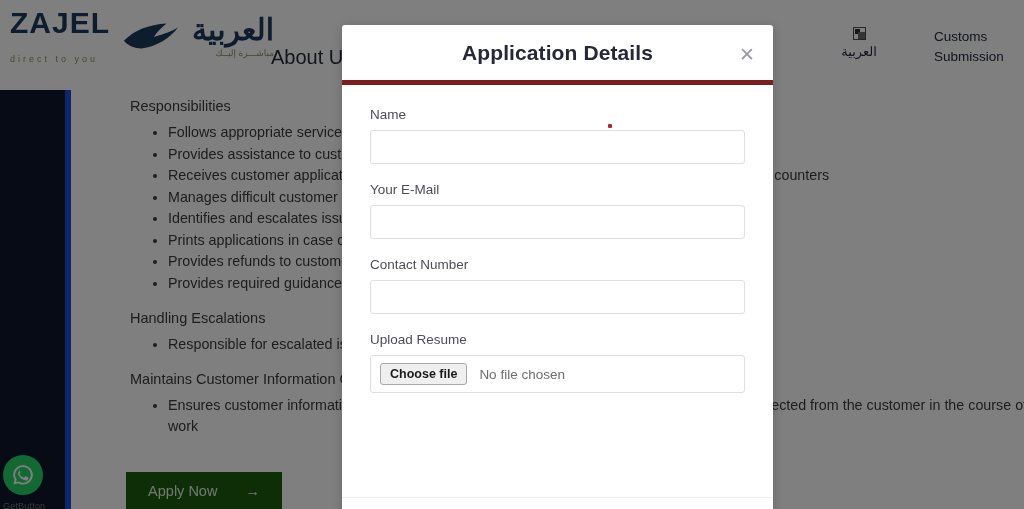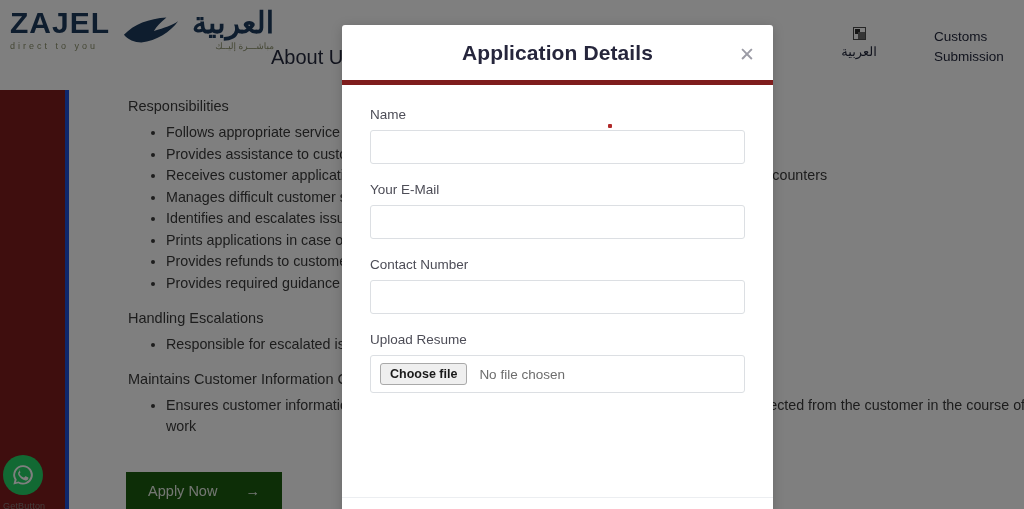--- a/index.html
+++ b/index.html
@@ -7,36 +7,36 @@
     margin: 0; padding: 0;
     width: 1024px; height: 509px;
     overflow: hidden;
     font-family: "Liberation Sans", sans-serif;
     background: #ffffff;
   }
 
   #page { position: relative; width: 1024px; height: 509px; overflow: hidden; background: #ffffff; }
 
   
-  #site { position: absolute; inset: 0; background: #7f1d1d; }
+  #site { position: absolute; inset: 0; background: #0f172a; }
 
   .site-header {
     position: absolute; left: 0; top: 0; width: 1024px; height: 90px;
     background: #ffffff; display: flex; align-items: center;
   }
   .logo-wrap { position: absolute; left: 10px; top: 8px; display: flex; align-items: center; gap: 6px; }
   .logo-text {
     font-family: "Liberation Sans", sans-serif;
     font-size: 30px; font-weight: 700; letter-spacing: 1px;
     color: #1d3a5c;
     line-height: 1;
   }
   .logo-tag {
     font-size: 9px; color: #8a8f6a; letter-spacing: 3px;
-    margin-top: 3px; font-family: "Liberation Sans", sans-serif;
+    margin-top: 16px; font-family: "Liberation Sans", sans-serif;
   }
   .logo-left { display: flex; flex-direction: column; }
   .bird { width: 58px; height: 30px; margin: 0 6px; }
   .logo-ar { display: flex; flex-direction: column; align-items: flex-end; }
   .logo-ar-main { font-size: 30px; font-weight: 700; color: #1d3a5c; line-height: 1; }
   .logo-ar-sub { font-size: 9px; color: #8a8f6a; letter-spacing: 1px; margin-top: 3px; }
 
   .nav-about {
     position: absolute; left: 271px; top: 46px;
     font-size: 20px; color: #24293d;
@@ -56,21 +56,21 @@
   }
   .broken-img-icon::after {
     content: ""; position: absolute; right: 0px; bottom: 0px; width: 7px; height: 7px;
     background: #6a6a6a;
   }
   .nav-lang-label { font-size: 13px; color: #24293d; direction: rtl; }
 
   
   .content-card {
     position: absolute; left: 65px; top: 90px; width: 959px; height: 419px;
-    background: #ffffff; border-left: 4px solid #1d4ed8;
+    background: #ffffff; border-left: 6px solid #1d4ed8;
   }
   .sec-head {
     font-size: 14.5px; color: #3b3b3b; margin: 0 0 8px 0; font-weight: 400;
   }
   .body-block { position: absolute; left: 59px; top: 8px; width: 960px; }
   ul.bullets { margin: 0 0 16px 0; padding-left: 38px; }
   ul.bullets li {
     font-size: 14.3px; color: #3b3b3b; line-height: 21px; margin: 0 0 0.5px 0;
     list-style: disc; white-space: nowrap;
   }

